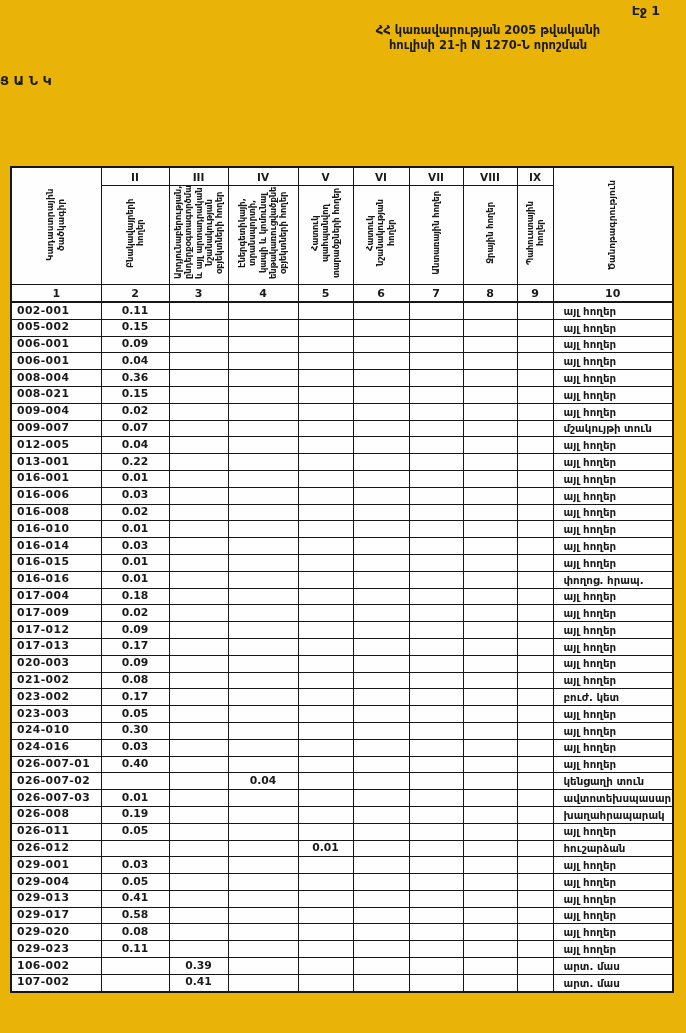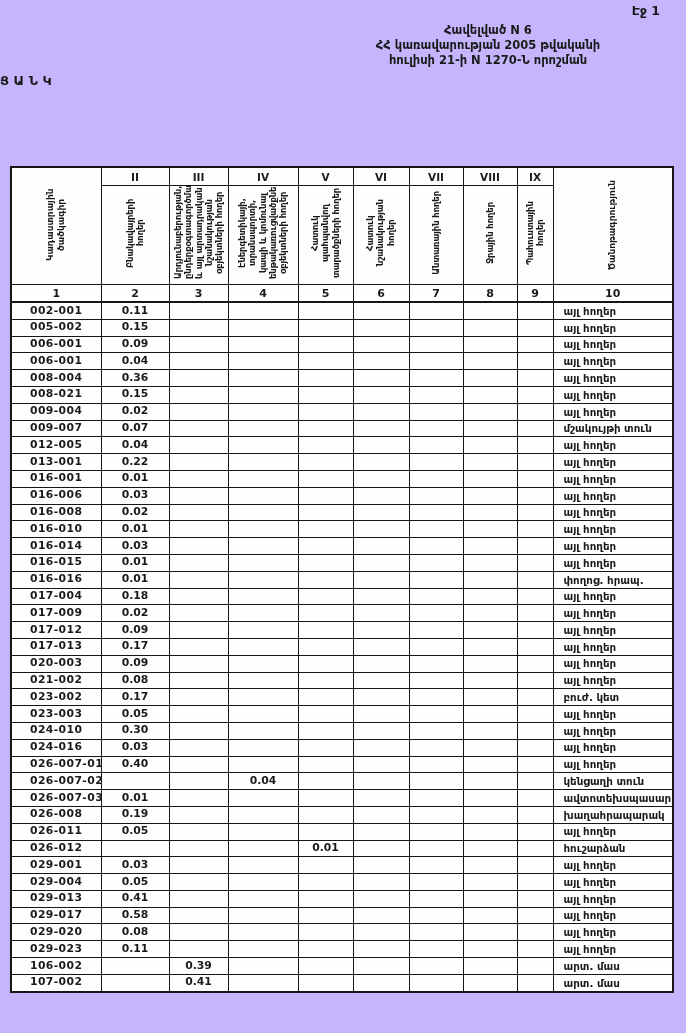--- a/index.html
+++ b/index.html
@@ -4,21 +4,21 @@
 <style>
   html,body{margin:0;padding:0;}
   body{
     font-family:"DejaVu Sans",sans-serif;
     background:#e8e8e8;
   }
   .page{
     position:relative;
     width:686px;height:1033px;
     margin:0 auto;
-    background:#c4b5fd;
+    background:#eab308;
     color:#1a1a1a;
     overflow:hidden;
   }
   .page-num{
     position:absolute;top:3px;right:26px;
     font-size:12.5px;font-weight:bold;
   }
   .annex{
     position:absolute;top:23px;left:300px;width:376px;
     text-align:center;
@@ -63,33 +63,32 @@
   tr.num-row td{height:16px;text-align:center;font-size:11px;border-bottom:2px solid #161616;}
   tbody td{
     height:15.8px;
     border-top:2px solid #161616;
     border-left:1px solid #161616;
     border-right:1px solid #161616;
     font-size:10.8px;
     line-height:1;
     white-space:nowrap;
   }
-  tbody td.code{text-align:left;padding-left:18px;letter-spacing:.4px;}
+  tbody td.code{text-align:left;padding-left:5px;letter-spacing:.4px;}
   tbody td.val{text-align:center;}
   tbody td.note{text-align:left;padding-left:10px;font-size:10.3px;position:relative;}
 </style>
 </head>
 <body>
 
 <div class="page">
 
   <div class="page-num">Էջ 1</div>
 
   <div class="annex">
-    <div>Հավելված N 6</div>
     <div>ՀՀ կառավարության 2005 թվականի</div>
     <div>հուլիսի 21-ի N 1270-Ն որոշման</div>
   </div>
 
   <div class="list-word">Ց Ա Ն Կ</div>
 
 
   <table class="land">
     <colgroup>
       <col style="width:90px">

